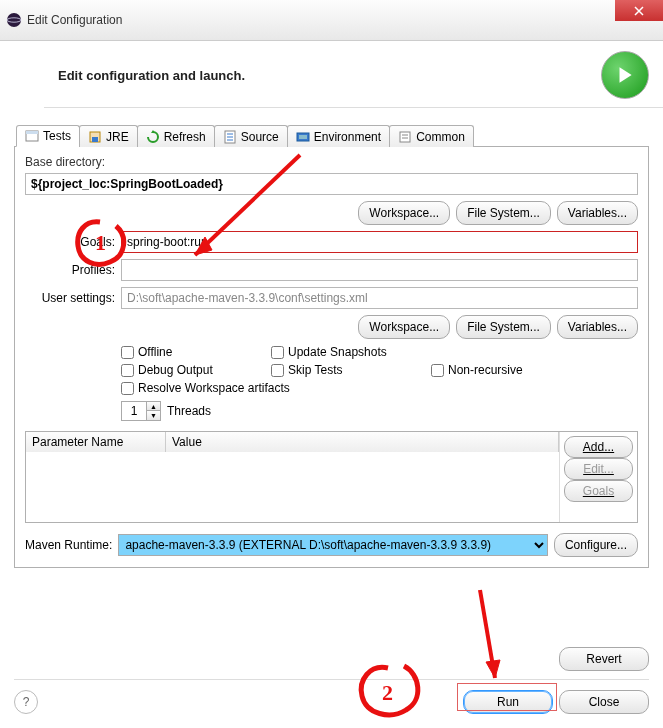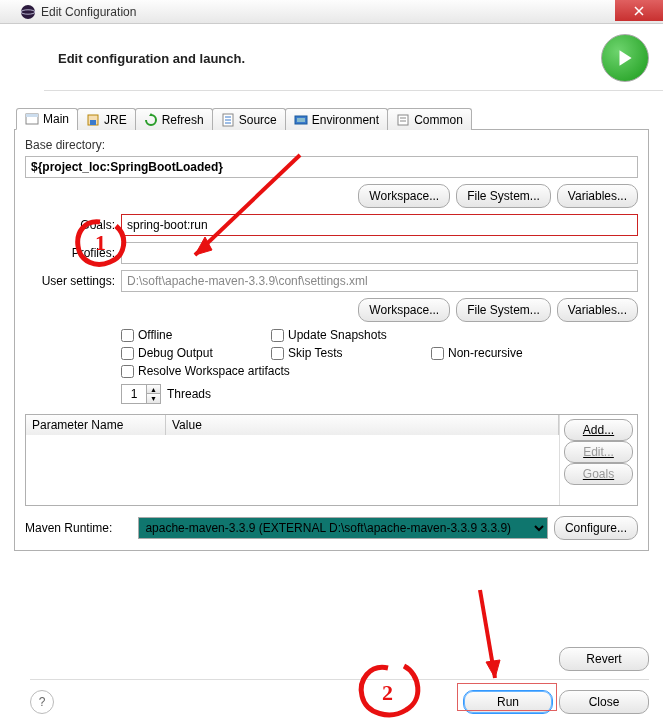--- a/index.html
+++ b/index.html
@@ -1,18 +1,18 @@
 <!DOCTYPE html>
 <html><head>
 <meta charset="utf-8">
 <style>
 * { box-sizing: border-box; font-family: "Segoe UI", Tahoma, sans-serif; font-size: 12px; }
 body { margin: 0; padding: 0; background: #fff; width: 663px; height: 728px; overflow: hidden; position: relative; }
 
-.titlebar { height: 24px; background: linear-gradient(#fdfdfd,#e8e8e8); border-bottom: 1px solid #ccc; display: flex; align-items: center; padding-left: 20px; position: relative; }
+.titlebar { height: 41px; background: linear-gradient(#fdfdfd,#e8e8e8); border-bottom: 1px solid #ccc; display: flex; align-items: center; padding-left: 6px; position: relative; }
 .titlebar .icon { width: 16px; height: 16px; margin-right: 5px; }
 .titlebar .title { color: #333; }
 .titlebar .close { position: absolute; right: 0; top: 0; width: 48px; height: 21px; background: linear-gradient(#e06060,#c83030); color: #fff; display: flex; align-items: center; justify-content: center; border-top-right-radius: 0; }
 .titlebar .close svg { width: 10px; height: 10px; }
 
 .header { padding: 10px 14px 8px 14px; display: flex; align-items: center; justify-content: space-between; border-bottom: 1px solid #ddd; background: #fff; margin-left: 44px; }
 .header .htext { font-weight: bold; font-size: 13px; color: #222; }
 .runicon { width: 48px; height: 48px; border-radius: 50%; background: radial-gradient(circle at 35% 35%, #6ed46e, #1a9a1a); display: flex; align-items: center; justify-content: center; border: 1px solid #aaa; }
 .runicon svg { fill: #fff; }
 
@@ -55,23 +55,23 @@
 .table-main { flex: 1; }
 .th { display: flex; background: linear-gradient(#fdfdfd,#eee); }
 .th > div { border-right: 1px solid #ccc; padding: 3px 6px; }
 .th .c1 { width: 140px; }
 .th .c2 { flex: 1; }
 .tbody { height: 70px; background: #fff; }
 .table-side { width: 78px; padding: 4px; display: flex; flex-direction: column; gap: 0; border-left: 1px solid #ddd; text-decoration: underline; }
 .table-side .btn { min-width: 0; padding: 3px 4px; }
 
 .mrt { display: flex; align-items: center; gap: 6px; margin-top: 10px; }
-.mrt select { flex: 1; border: 1px solid #aaa; padding: 2px; background: #0f766e; margin-left: 20px; }
-
-.footer { position: absolute; bottom: 0; left: 16px; right: 0; padding: 0 14px 14px 14px; }
+.mrt select { flex: 1; border: 1px solid #aaa; padding: 2px; background: #7dd3fc; }
+
+.footer { position: absolute; bottom: 0; left: 0; right: 0; padding: 0 14px 14px 14px; }
 .footer .btnrow { margin-bottom: 8px; }
 .footer .bottom { display: flex; align-items: center; justify-content: space-between; border-top: 1px solid #ddd; padding-top: 10px; }
 .help { width: 24px; height: 24px; border: 1px solid #bbb; border-radius: 50%; display: flex; align-items: center; justify-content: center; color: #666; cursor: pointer; }
 
 .annotation { position: absolute; pointer-events: none; }
 .red-arrow { stroke: #e81010; fill: #e81010; }
 .red-circ { stroke: #e81010; fill: none; stroke-width: 5; }
 .red-txt { fill: #e81010; font-size: 22px; font-weight: bold; font-family: 'Comic Sans MS', cursive; }
 .red-box { position: absolute; border: 1px solid #e06060; pointer-events: none; }
 </style>
@@ -102,21 +102,21 @@
 
 <div class="content">
 
 
   <div class="tabs">
     <div class="tab active">
       <svg class="tab-icon" viewBox="0 0 14 14">
           <rect x="1" y="2" width="12" height="10" fill="#fff" stroke="#888"></rect>
           <rect x="1" y="2" width="12" height="3" fill="#cde"></rect>
         </svg>
-      <span>Main</span>
+      <span>Tests</span>
     </div>
     <div class="tab">
       <svg class="tab-icon" viewBox="0 0 14 14">
           <rect x="2" y="2" width="10" height="10" fill="#f5deb3" stroke="#b8860b"></rect>
           <rect x="4" y="7" width="6" height="5" fill="#3a7acc"></rect>
         </svg>
       <span>JRE</span>
     </div>
     <div class="tab">
       <svg class="tab-icon" viewBox="0 0 14 14">

